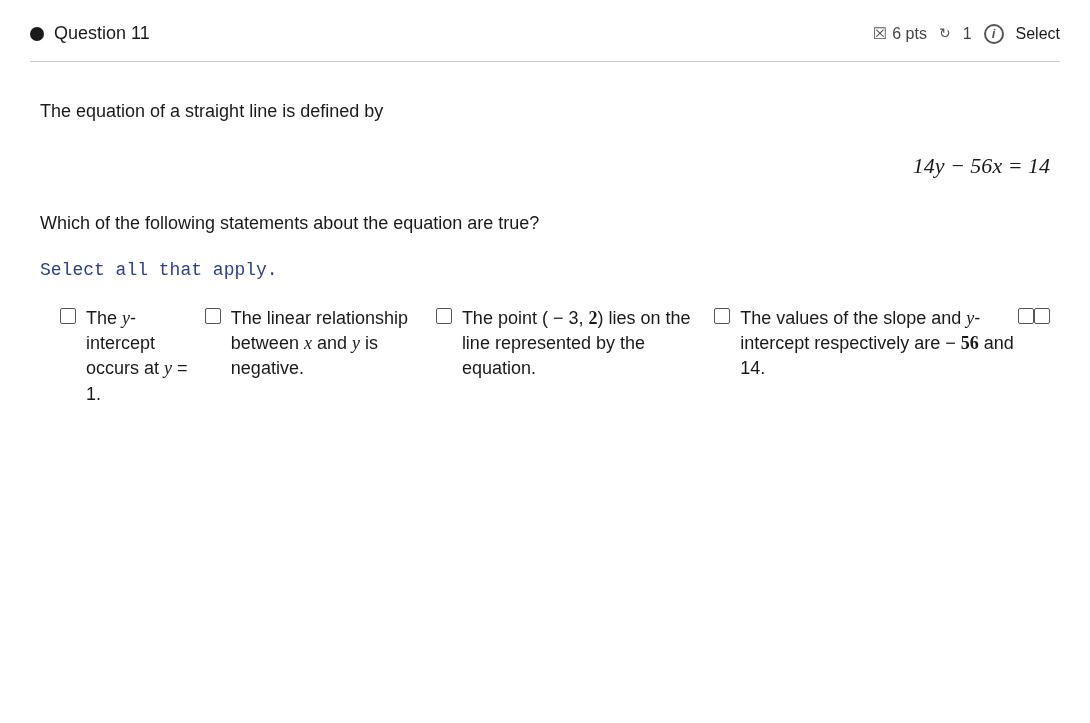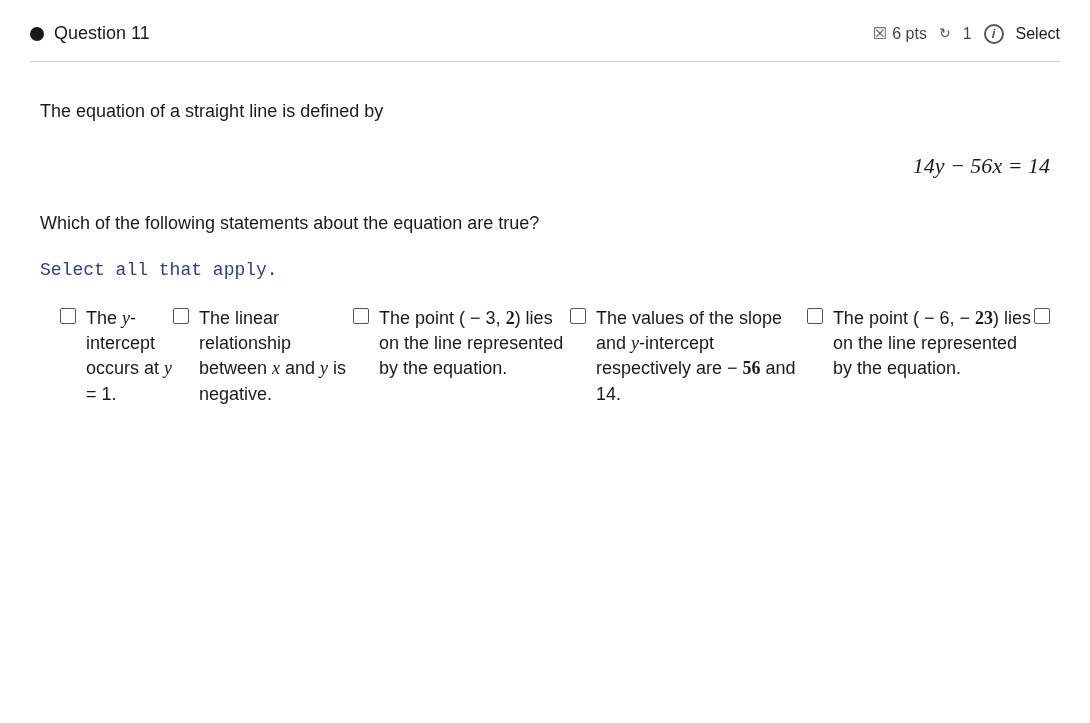--- a/index.html
+++ b/index.html
@@ -244,23 +244,20 @@
 
       <li class="option-item">
         <input type="checkbox" class="option-checkbox" style="">
         <span class="option-text">
           The values of the slope and <span class="math-italic">y</span>-intercept respectively are − <span class="math-bold">56</span> and 14.
         </span>
       </li>
 
       <li class="option-item">
         <input type="checkbox" class="option-checkbox" style="">
-        <span class="option-text">
-          The point ( − 6, − <span class="math-bold">23</span>) lies on the line represented by the equation.
-        </span>
       </li>
 
       <li class="option-item">
         <input type="checkbox" class="option-checkbox" style="">
       </li>
 
     </ul>
   </div>
 
 </div>

